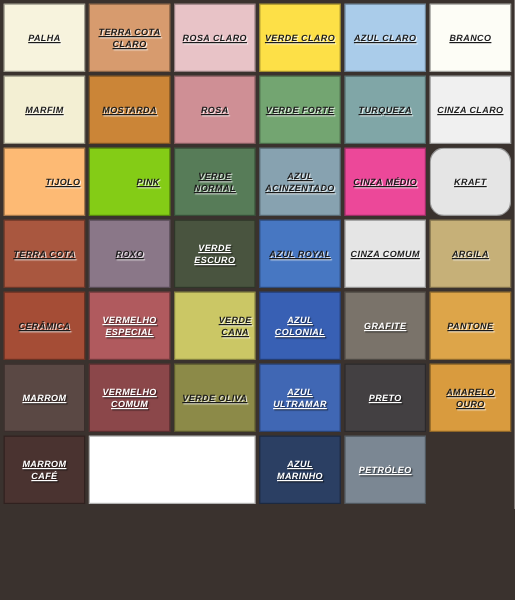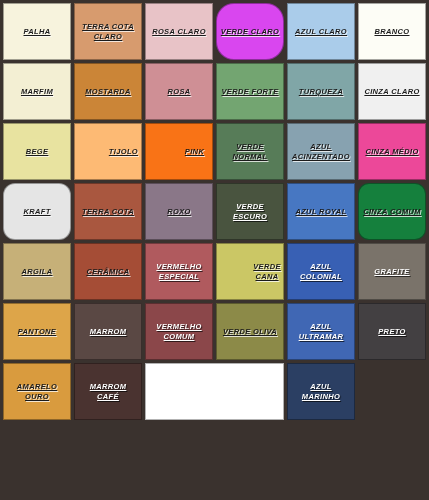--- a/index.html
+++ b/index.html
@@ -85,21 +85,21 @@
       <div class="swatch on-light" style="background: rgb(247, 243, 221);">
         <span class="swatch-label">PALHA</span>
       </div>
       <div class="swatch on-light" style="background: rgb(215, 155, 110);">
         <span class="swatch-label">TERRA COTA
 CLARO</span>
       </div>
       <div class="swatch on-light" style="background: rgb(232, 195, 199);">
         <span class="swatch-label">ROSA CLARO</span>
       </div>
-      <div class="swatch on-light" style="background: #d946ef; border-radius: 18px;">
+      <div class="swatch on-light" style="background: #fde047;">
         <span class="swatch-label">VERDE CLARO</span>
       </div>
       <div class="swatch on-light" style="background: rgb(170, 204, 234);">
         <span class="swatch-label">AZUL CLARO</span>
       </div>
       <div class="swatch on-light" style="background: rgb(253, 253, 246);">
         <span class="swatch-label">BRANCO</span>
       </div>
       <div class="swatch on-light" style="background: rgb(243, 239, 211);">
         <span class="swatch-label">MARFIM</span>
@@ -112,27 +112,24 @@
       </div>
       <div class="swatch on-light" style="background: rgb(115, 165, 113);">
         <span class="swatch-label">VERDE FORTE</span>
       </div>
       <div class="swatch on-light" style="background: rgb(128, 166, 167);">
         <span class="swatch-label">TURQUEZA</span>
       </div>
       <div class="swatch on-light" style="background: rgb(240, 240, 240);">
         <span class="swatch-label">CINZA CLARO</span>
       </div>
-      <div class="swatch on-light" style="background: rgb(232, 227, 160);">
-        <span class="swatch-label">BEGE</span>
-      </div>
       <div class="swatch on-light" style="background: #fdba74; justify-content: flex-end;">
         <span class="swatch-label">TIJOLO</span>
       </div>
-      <div class="swatch on-light" style="background: #f97316; padding-left: 31px;">
+      <div class="swatch on-light" style="background: #84cc16; padding-left: 31px;">
         <span class="swatch-label">PINK</span>
       </div>
       <div class="swatch on-light" style="background: rgb(87, 124, 88);">
         <span class="swatch-label">VERDE NORMAL</span>
       </div>
       <div class="swatch on-light" style="background: rgb(135, 162, 176);">
         <span class="swatch-label">AZUL
 ACINZENTADO</span>
       </div>
       <div class="swatch on-light" style="background: #ec4899;">
@@ -146,21 +143,21 @@
       </div>
       <div class="swatch on-light" style="background: rgb(138, 119, 136);">
         <span class="swatch-label">ROXO</span>
       </div>
       <div class="swatch on-dark" style="background: rgb(73, 84, 63);">
         <span class="swatch-label">VERDE ESCURO</span>
       </div>
       <div class="swatch on-light" style="background: rgb(71, 119, 194);">
         <span class="swatch-label">AZUL ROYAL</span>
       </div>
-      <div class="swatch on-light" style="background: #15803d; border-radius: 11px;">
+      <div class="swatch on-light" style="background: #e5e5e5;">
         <span class="swatch-label">CINZA COMUM</span>
       </div>
       <div class="swatch on-light" style="background: rgb(198, 176, 120);">
         <span class="swatch-label">ARGILA</span>
       </div>
       <div class="swatch on-light" style="background: rgb(165, 77, 54);">
         <span class="swatch-label">CERÂMICA</span>
       </div>
       <div class="swatch on-dark" style="background: rgb(176, 90, 94);">
         <span class="swatch-label">VERMELHO
@@ -204,14 +201,17 @@
         <span class="swatch-label">MARROM
 CAFÉ</span>
       </div>
       <div class="swatch on-light empty-cell span-two" style="background: rgb(255, 255, 255);">
         <span class="swatch-label"></span>
       </div>
       <div class="swatch on-dark" style="background: rgb(43, 63, 99);">
         <span class="swatch-label">AZUL
 MARINHO</span>
       </div>
+      <div class="swatch on-dark" style="background: rgb(123, 135, 147);">
+        <span class="swatch-label">PETRÓLEO</span>
+      </div>
     </div>
 </div>
 
 </body></html>

